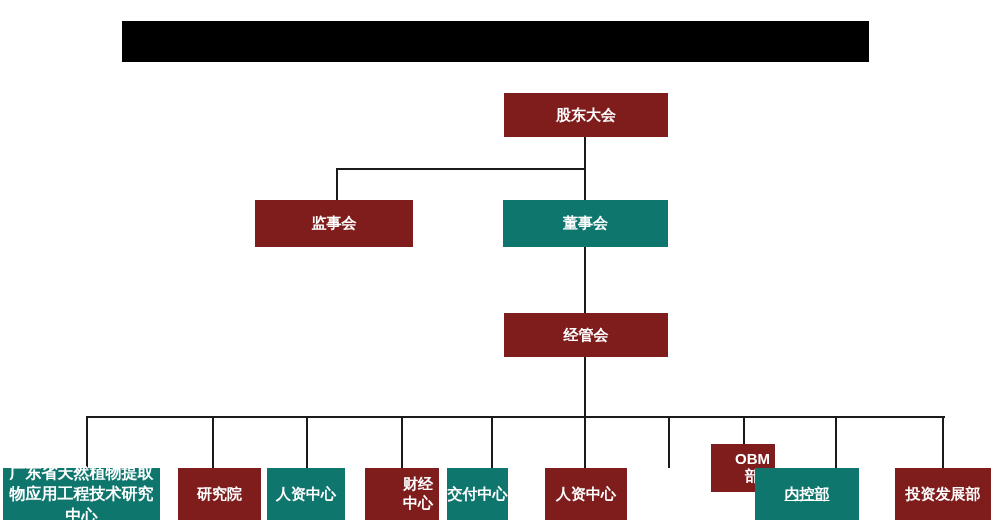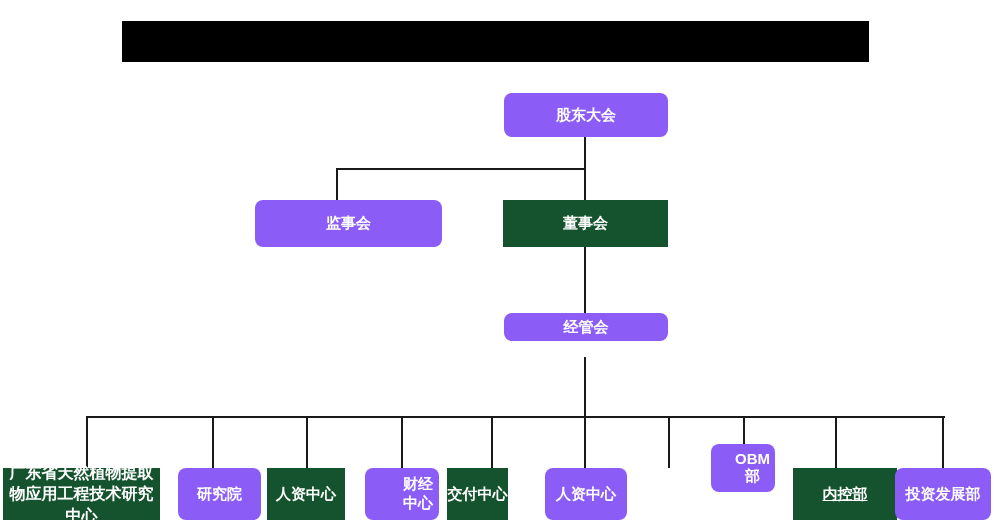--- a/index.html
+++ b/index.html
@@ -27,22 +27,22 @@
     position: absolute;
     display: flex;
     align-items: center;
     justify-content: center;
     color: #ffffff;
     font-weight: bold;
     font-size: 15px;
     text-align: center;
     box-sizing: border-box;
   }
-  .node.primary   { background: #8b5cf6; border-radius: 8px; }
-  .node.secondary { background: #14532d; }
+  .node.primary   { background: #7f1d1d; }
+  .node.secondary { background: #0f766e; }
   .node.small-text {
     font-size: 16px;
     line-height: 1.35;
     padding: 2px 4px;
   }
   .line {
     position: absolute;
     background: #1a1a1a;
   }
 </style>
@@ -52,26 +52,26 @@
 <div class="canvas">
 
   <div class="redacted-bar"></div>
 
   <div class="node primary" style="left:504px; top:93px; width:164px; height:44px;">股东大会</div>
 
   <div class="line" style="left:584px; top:137px; width:2px; height:63px;"></div>
   <div class="line" style="left:336px; top:168px; width:250px; height:2px;"></div>
   <div class="line" style="left:336px; top:168px; width:2px; height:32px;"></div>
 
-  <div class="node primary" style="left:255px; top:200px; width:187px; height:47px;">监事会</div>
+  <div class="node primary" style="left:255px; top:200px; width:158px; height:47px;">监事会</div>
   <div class="node secondary" style="left:503px; top:200px; width:165px; height:47px;">董事会</div>
 
   <div class="line" style="left:584px; top:247px; width:2px; height:66px;"></div>
 
-  <div class="node primary" style="left:504px; top:313px; width:164px; height:28px;">经管会</div>
+  <div class="node primary" style="left:504px; top:313px; width:164px; height:44px;">经管会</div>
 
   <div class="line" style="left:584px; top:357px; width:2px; height:60px;"></div>
   <div class="line" style="left:87px; top:416px; width:858px; height:2px;"></div>
 
   <div class="line" style="left:86px;  top:416px; width:2px; height:52px;"></div>
   <div class="line" style="left:212px; top:416px; width:2px; height:52px;"></div>
   <div class="line" style="left:306px; top:416px; width:2px; height:52px;"></div>
   <div class="line" style="left:401px; top:416px; width:2px; height:52px;"></div>
   <div class="line" style="left:491px; top:416px; width:2px; height:52px;"></div>
   <div class="line" style="left:584px; top:416px; width:2px; height:52px;"></div>
@@ -80,16 +80,16 @@
   <div class="line" style="left:835px; top:416px; width:2px; height:52px;"></div>
   <div class="line" style="left:942px; top:416px; width:2px; height:52px;"></div>
 
   <div class="node secondary small-text" style="left:3px; top:468px; width:157px; height:52px;">广东省天然植物提取物应用工程技术研究中心</div>
   <div class="node primary" style="left:178px; top:468px; width:83px; height:52px;">研究院</div>
   <div class="node secondary" style="left:267px; top:468px; width:78px; height:52px;">人资中心</div>
   <div class="node primary" style="left:365px; top:468px; width:74px; height:52px;padding-left:32px;">财经中心</div>
   <div class="node secondary" style="left:447px; top:468px; width:61px; height:52px;">交付中心</div>
   <div class="node primary" style="left:545px; top:468px; width:82px; height:52px;">人资中心</div>
   <div class="node primary" style="left:711px; top:444px; width:64px; height:48px;padding-left:19px;">OBM部</div>
-  <div class="node secondary" style="left:793px; top:468px; width:104px; height:52px;text-decoration:underline;">内控部</div>
+  <div class="node secondary" style="left:755px; top:468px; width:104px; height:52px;text-decoration:underline;">内控部</div>
   <div class="node primary" style="left:895px; top:468px; width:96px; height:52px;text-align:center;">投资发展部</div>
 
 </div>
 
 </body></html>

